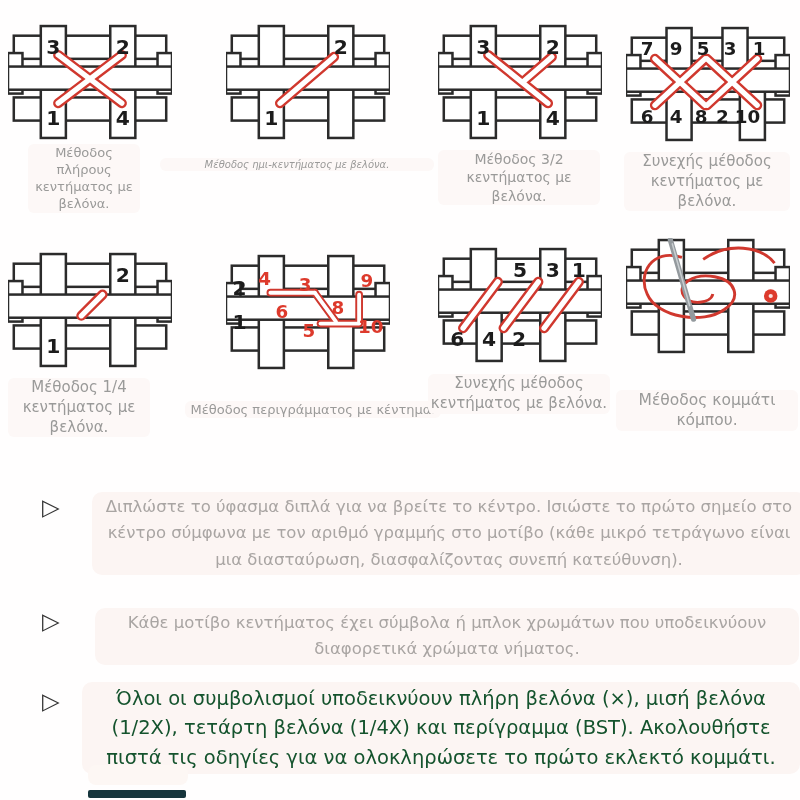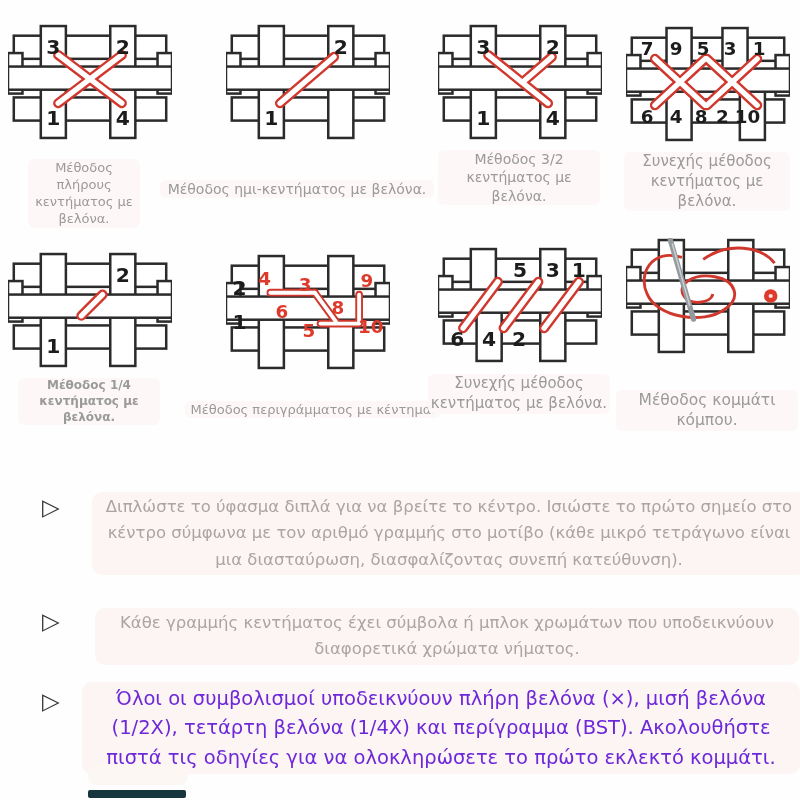--- a/index.html
+++ b/index.html
@@ -2,21 +2,21 @@
 <html><head>
 <meta charset="utf-8">
 <style>
   html,body{margin:0;padding:0;}
   body{width:800px;height:800px;background:#fffdfd;font-family:"DejaVu Sans",sans-serif;overflow:hidden;}
   #canvas{position:relative;width:800px;height:800px;background:#fffefe;}
   .diagram-group{position:absolute;}
   .caption{position:absolute;text-align:center;color:#9a9a99;line-height:1.32;background:#fdf8f7;border-radius:6px;}
   .bullet-marker{position:absolute;color:#353535;font-size:23px;line-height:1;}
   .bullet-text{position:absolute;text-align:center;color:#a9a5a3;background:#fcf5f3;border-radius:10px;padding:2px 6px;}
-  .bullet-text.big{color:#6d28d9;}
+  .bullet-text.big{color:#14532d;}
   .bottom-bar{position:absolute;left:88px;top:790px;width:98px;height:8px;border-radius:2px;}
   .smudge{position:absolute;left:88px;top:765px;width:100px;height:20px;background:#fdf7f4;border-radius:8px;}
   svg text{font-family:"DejaVu Sans",sans-serif;font-weight:bold;}
 </style>
 </head>
 <body>
 
 <div id="canvas">
 
   <section id="diagrams">
@@ -32,37 +32,37 @@
           <rect x="0" y="44" width="170" height="24" fill="#fff" stroke="#2b2b2b" stroke-width="2.6"></rect>
           <line x1="52" y1="32" x2="118" y2="82" stroke="#d0382e" stroke-width="10.5" stroke-linecap="round"></line>
           <line x1="118" y1="32" x2="52" y2="82" stroke="#d0382e" stroke-width="10.5" stroke-linecap="round"></line>
           <line x1="52" y1="32" x2="118" y2="82" stroke="#fff" stroke-width="5.5" stroke-linecap="round"></line>
           <line x1="118" y1="32" x2="52" y2="82" stroke="#fff" stroke-width="5.5" stroke-linecap="round"></line>
           <text x="47" y="31" text-anchor="middle" font-size="21" fill="#1c1c1c">3</text>
           <text x="119" y="31" text-anchor="middle" font-size="21" fill="#1c1c1c">2</text>
           <text x="47" y="105" text-anchor="middle" font-size="21" fill="#1c1c1c">1</text>
           <text x="119" y="105" text-anchor="middle" font-size="21" fill="#1c1c1c">4</text>
         </svg></div>
-      <div class="caption" style="left: 28px; top: 159px; width: 112px; font-size: 13px;">Μέθοδος πλήρους κεντήματος με βελόνα.</div>
+      <div class="caption" style="left: 28px; top: 144px; width: 112px; font-size: 13px;">Μέθοδος πλήρους κεντήματος με βελόνα.</div>
       <div class="diagram-group" style="left: 226px; top: 24px;"><svg viewBox="0 0 170 120" width="164" height="116">
           <rect x="6" y="12" width="158" height="24" fill="#fff" stroke="#2b2b2b" stroke-width="2.6"></rect>
           <rect x="6" y="76" width="158" height="24" fill="#fff" stroke="#2b2b2b" stroke-width="2.6"></rect>
           <rect x="0" y="30" width="15" height="42" fill="#fff" stroke="#2b2b2b" stroke-width="2.6"></rect>
           <rect x="155" y="30" width="15" height="42" fill="#fff" stroke="#2b2b2b" stroke-width="2.6"></rect>
           <rect x="34" y="2" width="26" height="56" fill="#fff" stroke="#2b2b2b" stroke-width="2.6"></rect>
           <rect x="106" y="2" width="26" height="56" fill="#fff" stroke="#2b2b2b" stroke-width="2.6"></rect>
           <rect x="34" y="62" width="26" height="56" fill="#fff" stroke="#2b2b2b" stroke-width="2.6"></rect>
           <rect x="106" y="62" width="26" height="56" fill="#fff" stroke="#2b2b2b" stroke-width="2.6"></rect>
           <rect x="0" y="44" width="170" height="24" fill="#fff" stroke="#2b2b2b" stroke-width="2.6"></rect>
           <line x1="56" y1="82" x2="112" y2="34" stroke="#d0382e" stroke-width="10.5" stroke-linecap="round"></line>
           <line x1="56" y1="82" x2="112" y2="34" stroke="#fff" stroke-width="5.5" stroke-linecap="round"></line>
           <text x="119" y="31" text-anchor="middle" font-size="21" fill="#1c1c1c">2</text>
           <text x="47" y="105" text-anchor="middle" font-size="21" fill="#1c1c1c">1</text>
         </svg></div>
-      <div class="caption" style="left: 160px; top: 180px; width: 274px; font-size: 14px;">Μέθοδος ημι-κεντήματος με βελόνα.</div>
+      <div class="caption" style="left: 160px; top: 158px; width: 274px; font-size: 10px; font-style: italic;">Μέθοδος ημι-κεντήματος με βελόνα.</div>
       <div class="diagram-group" style="left: 438px; top: 24px;"><svg viewBox="0 0 170 120" width="164" height="116">
           <rect x="6" y="12" width="158" height="24" fill="#fff" stroke="#2b2b2b" stroke-width="2.6"></rect>
           <rect x="6" y="76" width="158" height="24" fill="#fff" stroke="#2b2b2b" stroke-width="2.6"></rect>
           <rect x="0" y="30" width="15" height="42" fill="#fff" stroke="#2b2b2b" stroke-width="2.6"></rect>
           <rect x="155" y="30" width="15" height="42" fill="#fff" stroke="#2b2b2b" stroke-width="2.6"></rect>
           <rect x="34" y="2" width="26" height="56" fill="#fff" stroke="#2b2b2b" stroke-width="2.6"></rect>
           <rect x="106" y="2" width="26" height="56" fill="#fff" stroke="#2b2b2b" stroke-width="2.6"></rect>
           <rect x="34" y="62" width="26" height="56" fill="#fff" stroke="#2b2b2b" stroke-width="2.6"></rect>
           <rect x="106" y="62" width="26" height="56" fill="#fff" stroke="#2b2b2b" stroke-width="2.6"></rect>
           <rect x="0" y="44" width="170" height="24" fill="#fff" stroke="#2b2b2b" stroke-width="2.6"></rect>
@@ -114,21 +114,21 @@
           <rect x="34" y="2" width="26" height="56" fill="#fff" stroke="#2b2b2b" stroke-width="2.6"></rect>
           <rect x="106" y="2" width="26" height="56" fill="#fff" stroke="#2b2b2b" stroke-width="2.6"></rect>
           <rect x="34" y="62" width="26" height="56" fill="#fff" stroke="#2b2b2b" stroke-width="2.6"></rect>
           <rect x="106" y="62" width="26" height="56" fill="#fff" stroke="#2b2b2b" stroke-width="2.6"></rect>
           <rect x="0" y="44" width="170" height="24" fill="#fff" stroke="#2b2b2b" stroke-width="2.6"></rect>
           <line x1="76" y1="66" x2="98" y2="44" stroke="#d0382e" stroke-width="10.5" stroke-linecap="round"></line>
           <line x1="76" y1="66" x2="98" y2="44" stroke="#fff" stroke-width="5.5" stroke-linecap="round"></line>
           <text x="119" y="31" text-anchor="middle" font-size="21" fill="#1c1c1c">2</text>
           <text x="47" y="105" text-anchor="middle" font-size="21" fill="#1c1c1c">1</text>
         </svg></div>
-      <div class="caption" style="left: 18px; top: 378px; width: 142px; font-size: 12px; font-weight: bold;">Μέθοδος 1/4 κεντήματος με βελόνα.</div>
+      <div class="caption" style="left: 8px; top: 378px; width: 142px; font-size: 15px;">Μέθοδος 1/4 κεντήματος με βελόνα.</div>
       <div class="diagram-group" style="left: 226px; top: 254px;"><svg viewBox="0 0 170 120" width="164" height="116">
           <rect x="6" y="12" width="158" height="24" fill="#fff" stroke="#2b2b2b" stroke-width="2.6"></rect>
           <rect x="6" y="76" width="158" height="24" fill="#fff" stroke="#2b2b2b" stroke-width="2.6"></rect>
           <rect x="0" y="30" width="15" height="42" fill="#fff" stroke="#2b2b2b" stroke-width="2.6"></rect>
           <rect x="155" y="30" width="15" height="42" fill="#fff" stroke="#2b2b2b" stroke-width="2.6"></rect>
           <rect x="34" y="2" width="26" height="56" fill="#fff" stroke="#2b2b2b" stroke-width="2.6"></rect>
           <rect x="106" y="2" width="26" height="56" fill="#fff" stroke="#2b2b2b" stroke-width="2.6"></rect>
           <rect x="34" y="62" width="26" height="56" fill="#fff" stroke="#2b2b2b" stroke-width="2.6"></rect>
           <rect x="106" y="62" width="26" height="56" fill="#fff" stroke="#2b2b2b" stroke-width="2.6"></rect>
           <rect x="0" y="44" width="170" height="24" fill="#fff" stroke="#2b2b2b" stroke-width="2.6"></rect>
@@ -193,21 +193,21 @@
           <circle cx="150" cy="60" r="2.2" fill="#fff" opacity="0.85"></circle>
         </svg></div>
       <div class="caption" style="left: 616px; top: 390px; width: 182px; font-size: 15.5px;">Μέθοδος κομμάτι κόμπου.</div>
     </section>
 
   <section>
     <span class="bullet-marker" style="left:42px;top:496px;">▷</span>
     <div class="bullet-text" style="left:92px;top:492px;width:702px;font-size:16.5px;line-height:1.6;">Διπλώστε το ύφασμα διπλά για να βρείτε το κέντρο. Ισιώστε το πρώτο σημείο στο κέντρο σύμφωνα με τον αριθμό γραμμής στο μοτίβο (κάθε μικρό τετράγωνο είναι μια διασταύρωση, διασφαλίζοντας συνεπή κατεύθυνση).</div>
 
     <span class="bullet-marker" style="left:42px;top:610px;">▷</span>
-    <div class="bullet-text" style="left:95px;top:608px;width:692px;font-size:16.5px;line-height:1.6;">Κάθε γραμμής κεντήματος έχει σύμβολα ή μπλοκ χρωμάτων που υποδεικνύουν διαφορετικά χρώματα νήματος.</div>
+    <div class="bullet-text" style="left:95px;top:608px;width:692px;font-size:16.5px;line-height:1.6;">Κάθε μοτίβο κεντήματος έχει σύμβολα ή μπλοκ χρωμάτων που υποδεικνύουν διαφορετικά χρώματα νήματος.</div>
 
     <span class="bullet-marker" style="left:42px;top:690px;">▷</span>
     <div class="bullet-text big" style="left:82px;top:682px;width:706px;font-size:19.5px;line-height:1.5;">Όλοι οι συμβολισμοί υποδεικνύουν πλήρη βελόνα (×), μισή βελόνα (1/2X), τετάρτη βελόνα (1/4X) και περίγραμμα (BST). Ακολουθήστε πιστά τις οδηγίες για να ολοκληρώσετε το πρώτο εκλεκτό κομμάτι.</div>
   </section>
 
   <div class="smudge"></div>
   <div class="bottom-bar" style="background: rgb(22, 53, 60);"></div>
 </div>
 
 </body></html>

